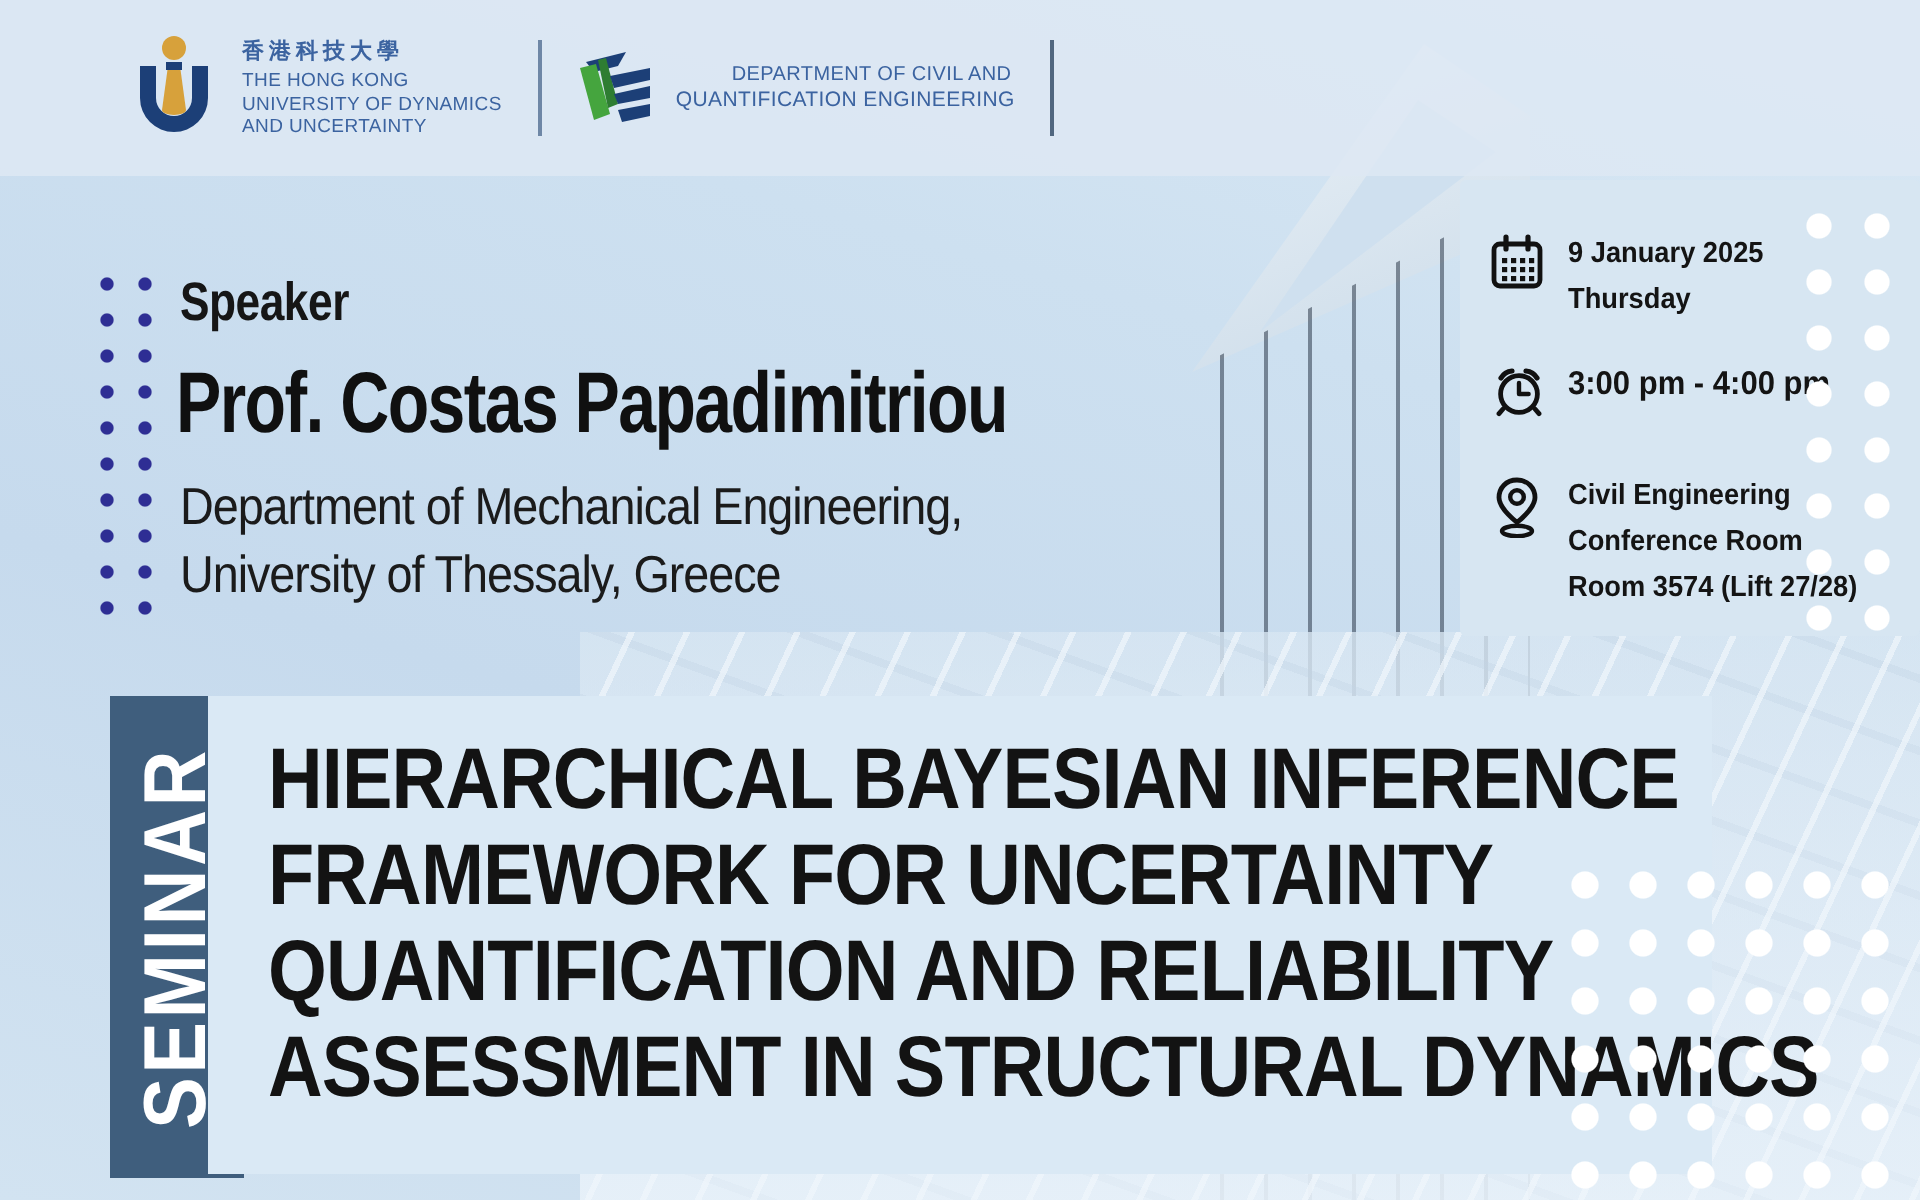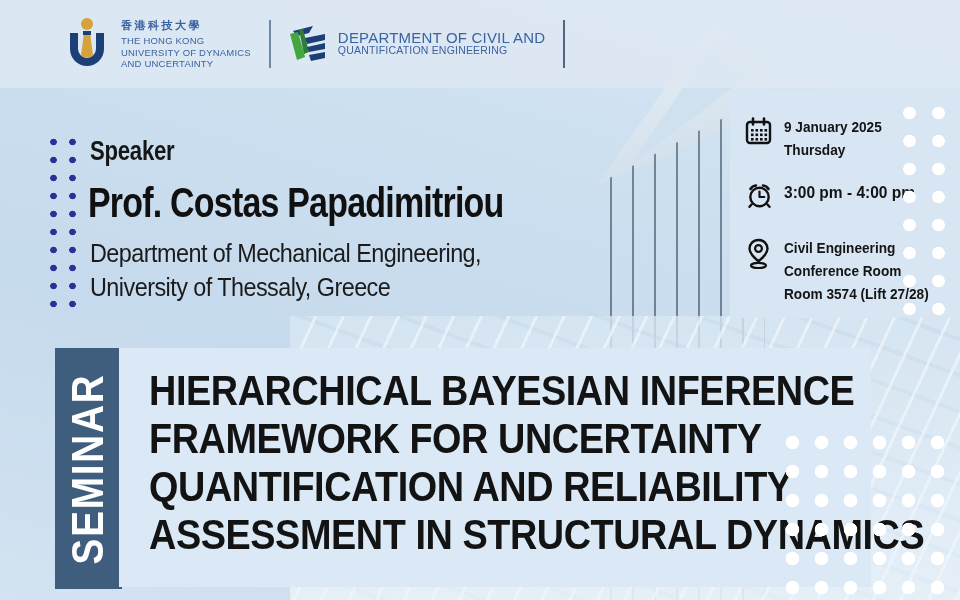--- a/index.html
+++ b/index.html
@@ -109,21 +109,21 @@
   
   .seminar-bar{
     position:absolute;left:55px;top:348px;width:67px;height:241px;z-index:3;
     background:#3f5e7d;display:flex;align-items:center;justify-content:center;
   }
   .seminar-badge{
     color:#ffffff;font-weight:bold;font-size:44px;letter-spacing:2px;white-space:nowrap;
     transform:rotate(-90deg) scaleX(.88);
   }
   .title-panel{
-    position:absolute;left:119px;top:348px;width:752px;height:239px;z-index:3;
+    position:absolute;left:104px;top:348px;width:752px;height:239px;z-index:3;
     background:#dae9f5;
   }
   .title-text{
     position:absolute;left:30px;top:18px;color:#131313;font-weight:bold;
     font-size:43px;line-height:48px;white-space:nowrap;letter-spacing:-.5px;
     transform:scaleX(.88);transform-origin:left top;
   }
   svg{display:block;}
 </style>
 </head>
@@ -165,21 +165,21 @@
         <svg width="38" height="38" viewBox="0 0 38 38">
           <path d="M4,6 L24,1 L20,8 L8,11 Z" fill="#1c3f77"></path>
           <path d="M1,9 L9,7 L16,32 L8,35 Z" fill="#45a53e"></path>
           <path d="M10,5 L14,4 L20,27 L15,29 Z" fill="#2e7d32"></path>
           <path d="M16,13 L36,9 L36,15 L18,19 Z" fill="#1c3f77"></path>
           <path d="M18,22 L36,18 L36,24 L20,27 Z" fill="#1c3f77"></path>
           <path d="M20,30 L36,27 L36,33 L22,36 Z" fill="#1c3f77"></path>
         </svg>
       </span>
       <div class="logo-text">
-        <div class="en" style="font-size:15px;line-height:13px;">DEPARTMENT OF CIVIL AND</div>
+        <div class="en" style="font-size:10px;line-height:13px;margin-left:28px;">DEPARTMENT OF CIVIL AND</div>
         <div class="en" style="font-size:10.5px;line-height:13px;">QUANTIFICATION ENGINEERING</div>
       </div>
     </div>
 
     <div class="hdr-divider dark"></div>
   </div>
 
   <div class="dots-left"></div>
   <div class="dots-right-top"></div>
   <div class="dots-grid-bottom"></div>

